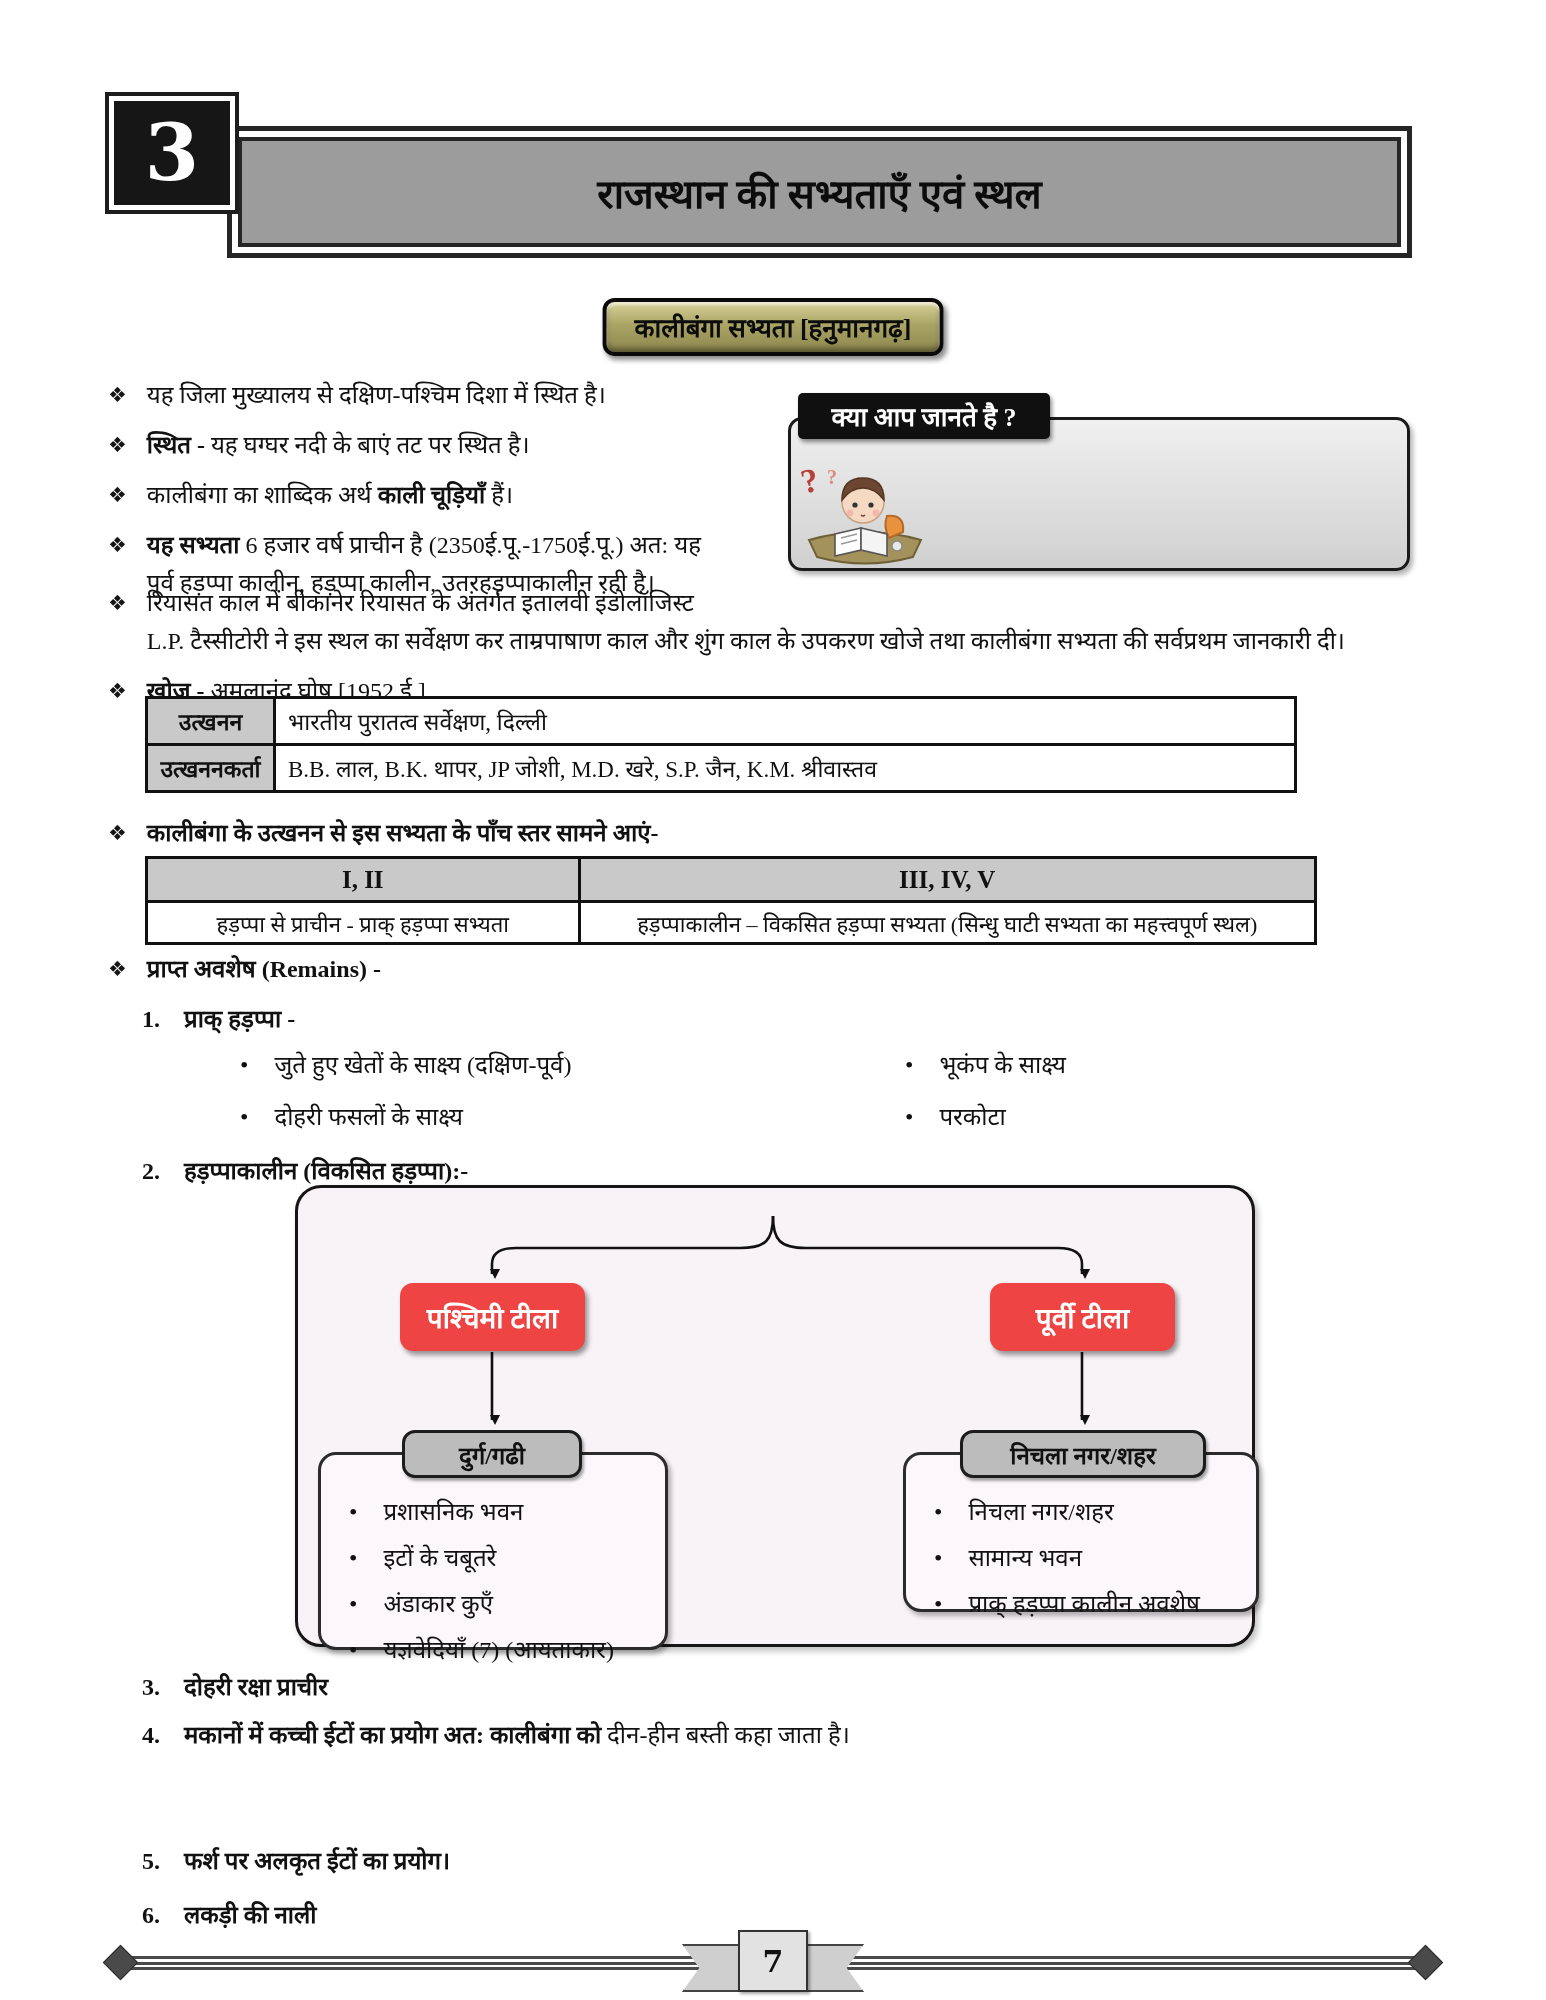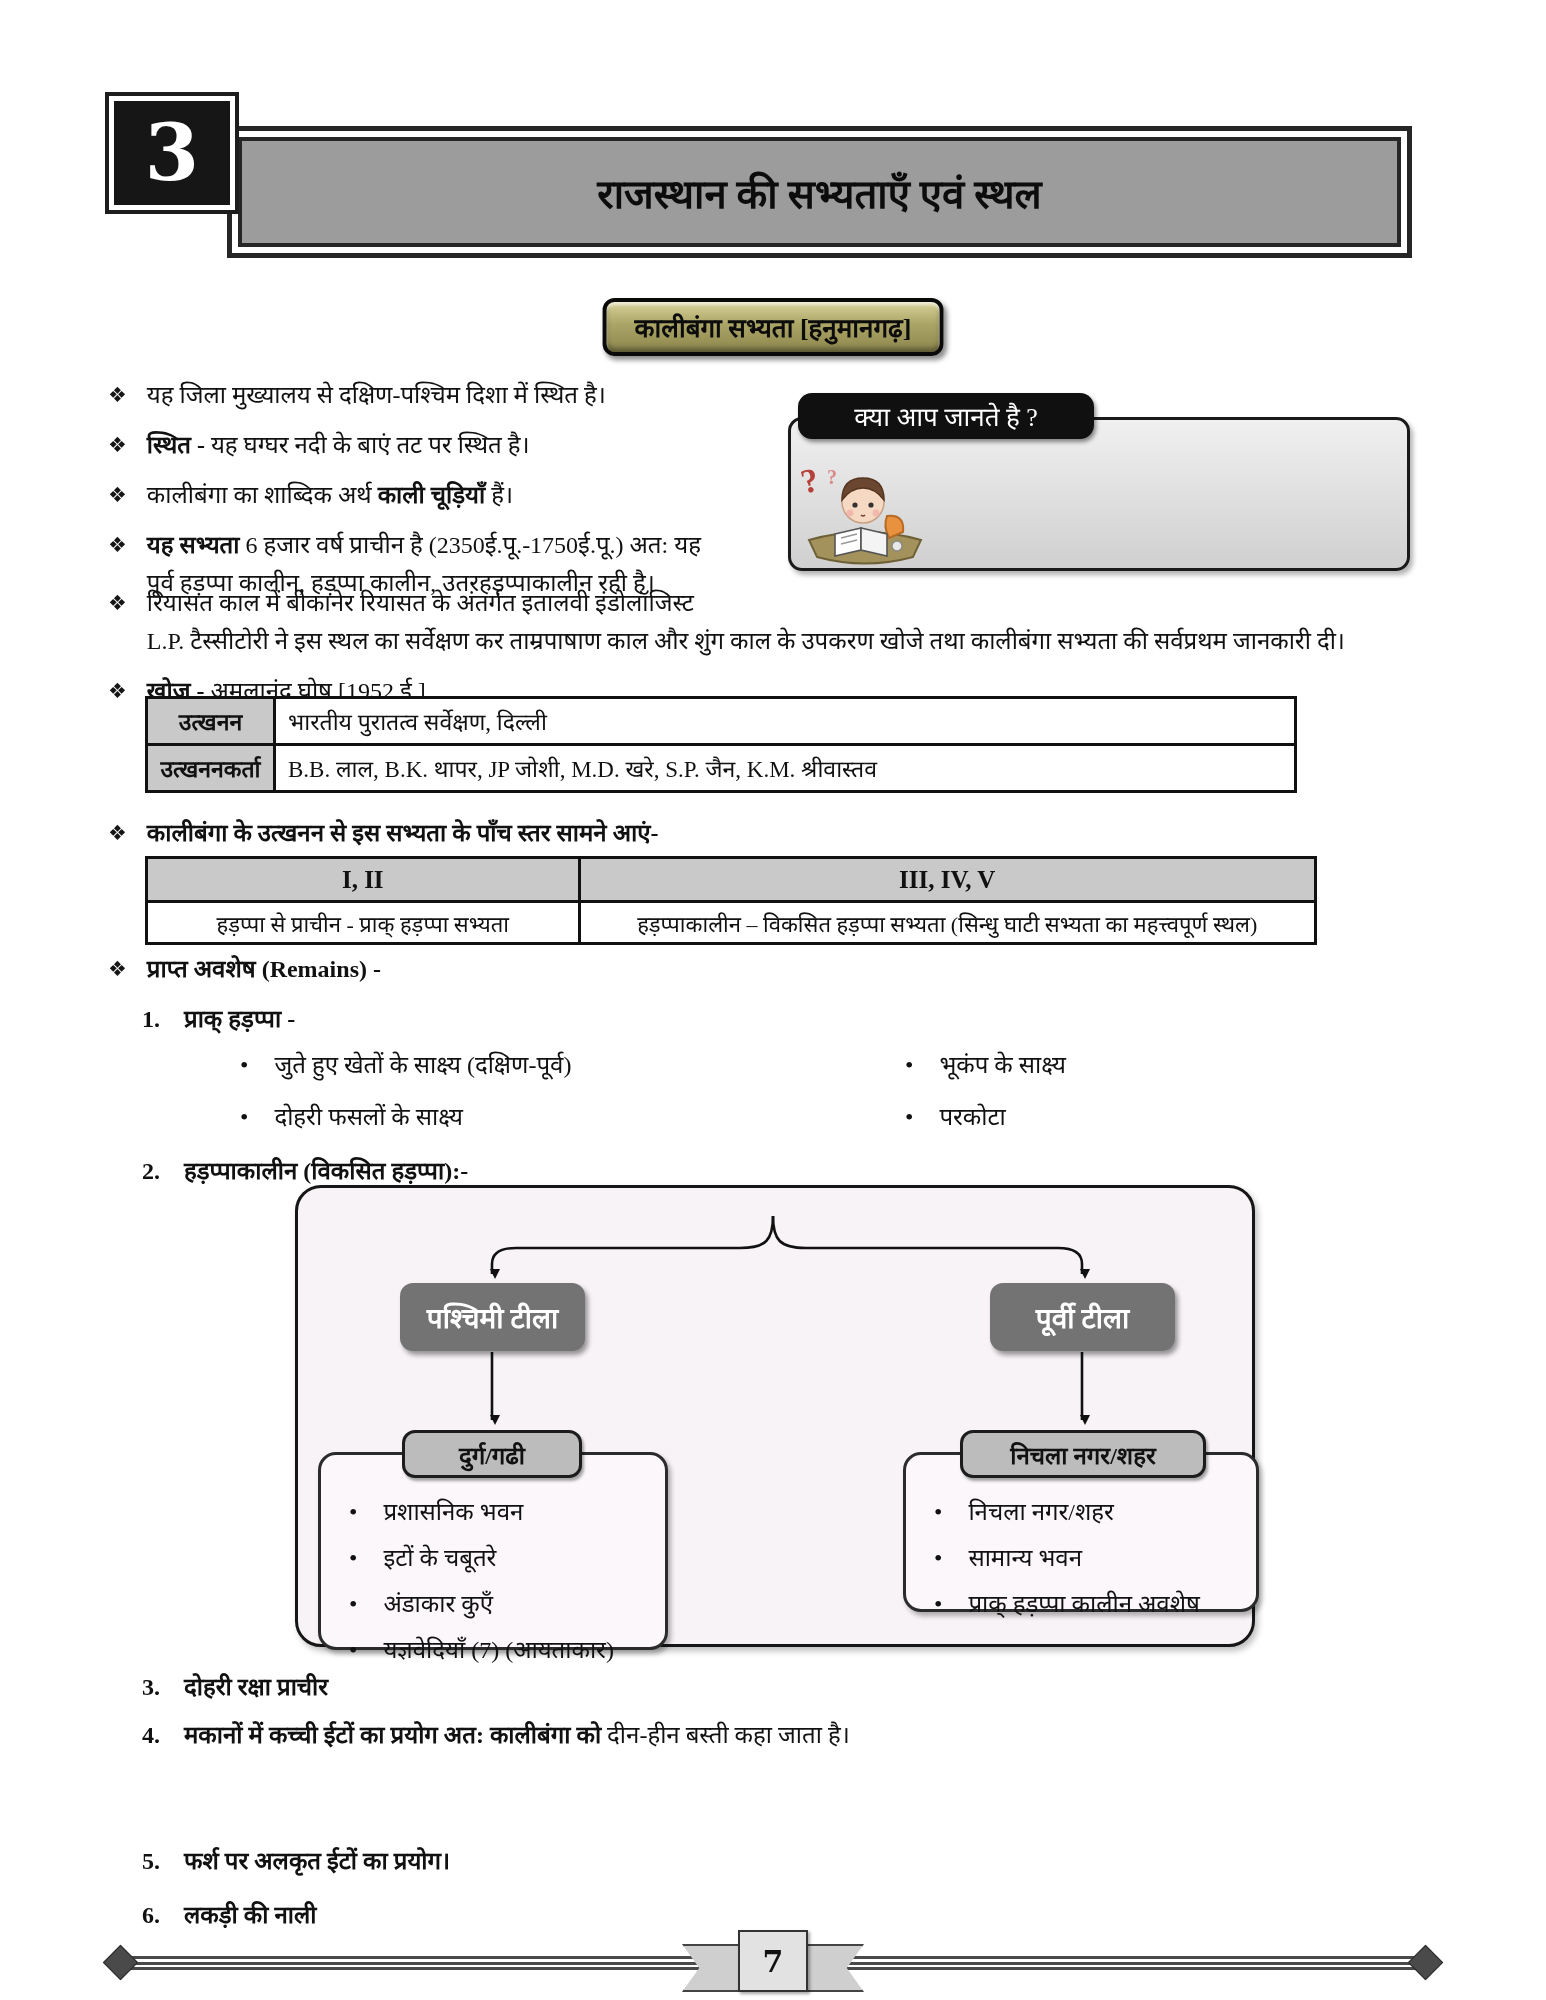--- a/index.html
+++ b/index.html
@@ -52,24 +52,24 @@
   .bullet-text b { font-weight:bold; }
 
   .bullets-a { top:376px; width:800px; }
   .bullets-b { top:584px; width:1460px; }
   .bullet-c  { top:814px; width:1460px; }
   .bullet-d  { top:950px; width:1460px; }
 
   
   .know-box { position:absolute; top:393px; left:788px; width:622px; }
   .know-tab {
-    position:relative; z-index:2; margin-left:10px; width:296px; height:46px;
-    background:#101010; color:#fff; border-radius:14px;
-    display:flex; align-items:center; justify-content:center;
-    font-size:26px; font-weight:normal;
+    position:relative; z-index:2; margin-left:10px; width:252px; height:46px;
+    background:#101010; color:#fff; border-radius:5px;
+    display:flex; align-items:center; justify-content:center;
+    font-size:26px; font-weight:bold;
     box-shadow:2px 3px 4px rgba(0,0,0,.45);
   }
   .know-body {
     position:relative; margin-top:-22px; height:154px;
     background:linear-gradient(180deg,#f0f0f0,#d0d0d0);
     border:3px solid #1a1a1a; border-radius:14px;
     padding:28px 14px 8px 148px;
     display:flex; align-items:center;
     box-shadow:3px 4px 5px rgba(0,0,0,.3);
   }
@@ -109,21 +109,21 @@
     font-size:28px; padding:10px 26px; z-index:4;
   }
   .flow-bigbox {
     position:absolute; left:295px; top:37px; width:960px; height:462px;
     background:#f8f3f7; border:3px solid #161616; border-radius:26px;
     box-shadow:3px 4px 6px rgba(0,0,0,.25); z-index:1;
   }
   .flow-arrows { position:absolute; left:0; top:0; z-index:3; pointer-events:none; }
   .flow-node {
     position:absolute; top:135px; height:68px; z-index:3;
-    background:#737373; color:#fff; border-radius:13px;
+    background:#ef4444; color:#fff; border-radius:13px;
     display:flex; align-items:center; justify-content:center;
     font-size:28px; font-weight:bold;
     box-shadow:3px 4px 5px rgba(0,0,0,.4);
   }
   .flow-node-left  { left:400px; width:185px; }
   .flow-node-right { left:990px; width:185px; }
   .flow-label {
     position:absolute; top:282px; height:48px; z-index:3;
     background:#bcbcbc; border:3px solid #1c1c1c; border-radius:13px;
     display:flex; align-items:center; justify-content:center;

